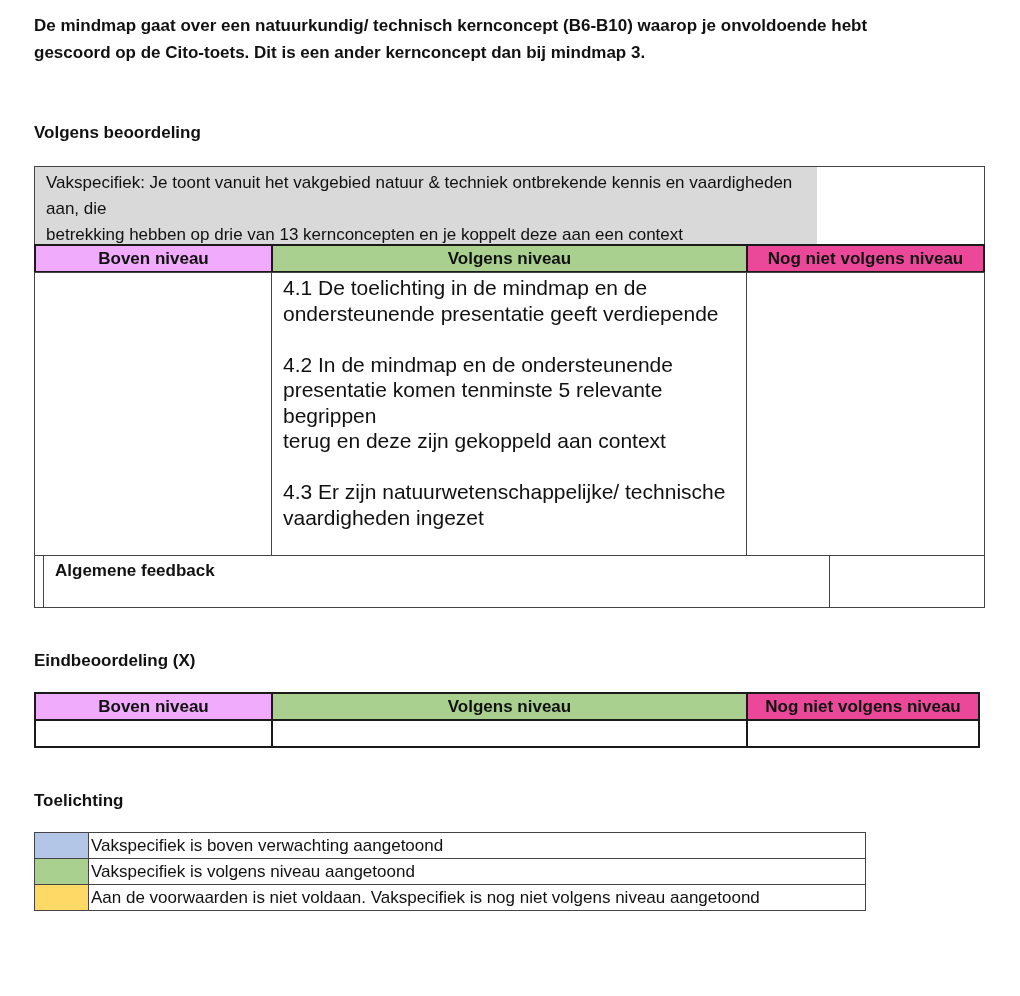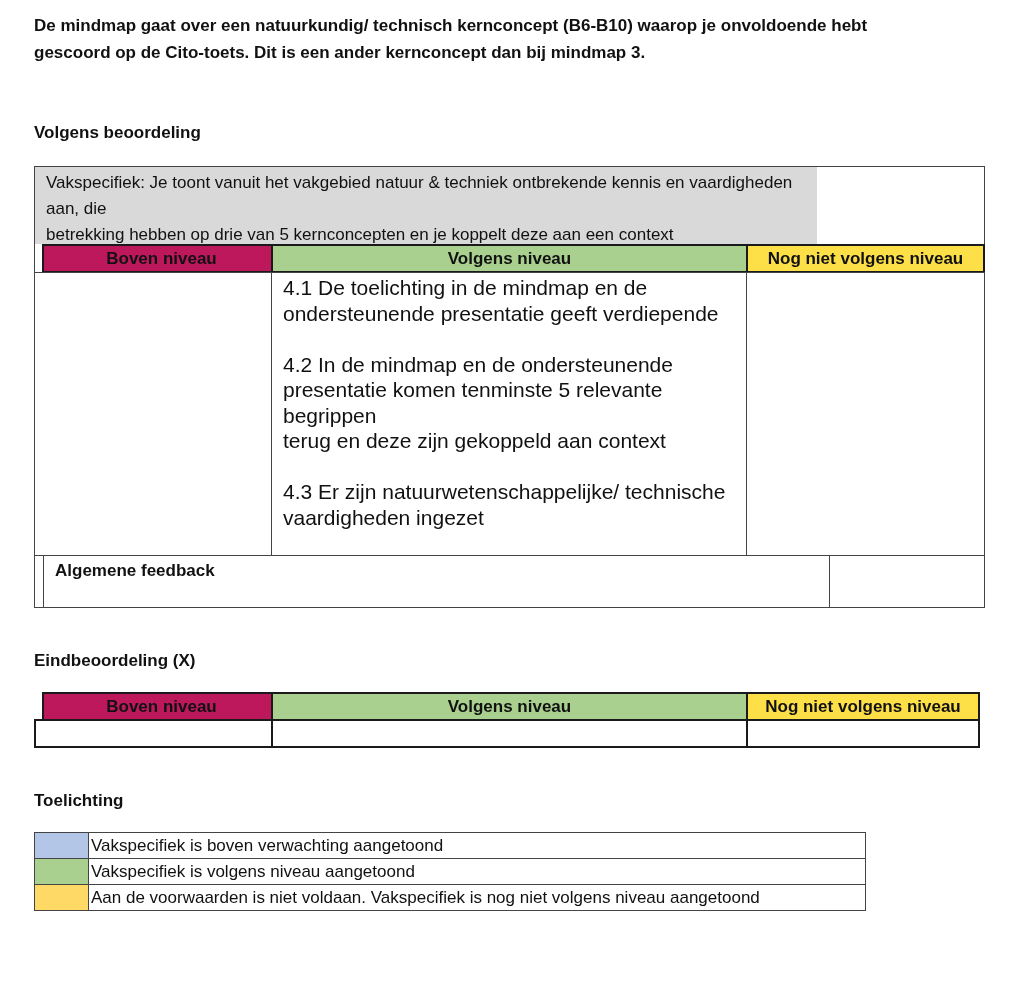--- a/index.html
+++ b/index.html
@@ -19,23 +19,23 @@
     
     .crit-outer { left: 34px; top: 166px; width: 951px; height: 442px; border: 1px solid #444; }
     .crit-desc {
       left: 35px; top: 167px; width: 782px; height: 77px; background: #d9d9d9;
       padding: 3px 11px; box-sizing: border-box; font-size: 17px; line-height: 26px;
     }
     .hdr {
       position: absolute; box-sizing: border-box; font-weight: bold; font-size: 17px;
       text-align: center; line-height: 26px; border: 2px solid #1a1a1a;
     }
-    .blue { background: #be185d; margin-left: 8px; }
+    .blue { background: #f0abfc; }
     .green { background: #a9d08e; }
-    .yellow { background: #fde047; }
+    .yellow { background: #ec4899; }
     .cell { position: absolute; box-sizing: border-box; border: 1px solid #444; }
     .crit-text { padding: 2px 11px; font-size: 21px; line-height: 25.5px; }
     .crit-text p { margin: 0 0 25.5px 0; }
     .crit-text p:last-child { margin-bottom: 0; }
 
     .legend-row { position: absolute; box-sizing: border-box; border: 1px solid #444; height: 27px; }
     .legend-swatch { position: absolute; left: 0; top: 0; width: 54px; height: 100%; border-right: 1px solid #444; box-sizing: border-box; }
     .legend-text { position: absolute; left: 55px; top: 0; padding-left: 1px; font-size: 17px; line-height: 26px; }
   </style>
 </head>
@@ -44,21 +44,21 @@
 <div class="abs intro">
   <div>De mindmap gaat over een natuurkundig/ technisch kernconcept (B6-B10) waarop je onvoldoende hebt</div>
   <div>gescoord op de Cito-toets. Dit is een ander kernconcept dan bij mindmap 3.</div>
 </div>
 
 <div class="abs h2" style="left:34px; top:123px;">Volgens beoordeling</div>
 
 <div class="box crit-outer"></div>
 <div class="box crit-desc">
   <div>Vakspecifiek: Je toont vanuit het vakgebied natuur &amp; techniek ontbrekende kennis en vaardigheden aan, die</div>
-  <div>betrekking hebben op drie van 5 kernconcepten en je koppelt deze aan een context</div>
+  <div>betrekking hebben op drie van 13 kernconcepten en je koppelt deze aan een context</div>
 </div>
 
 <div class="hdr blue" style="left:34px; top:244px; width:239px; height:29px;">Boven niveau</div>
 <div class="hdr green" style="left:271px; top:244px; width:477px; height:29px;">Volgens niveau</div>
 <div class="hdr yellow" style="left:746px; top:244px; width:239px; height:29px;">Nog niet volgens niveau</div>
 
 <div class="cell" style="left:34px; top:272px; width:238px; height:284px;"></div>
 <div class="cell crit-text" style="left:271px; top:272px; width:476px; height:284px;">
   <p>
     <span>4.1 De toelichting in de mindmap en de</span><br>

